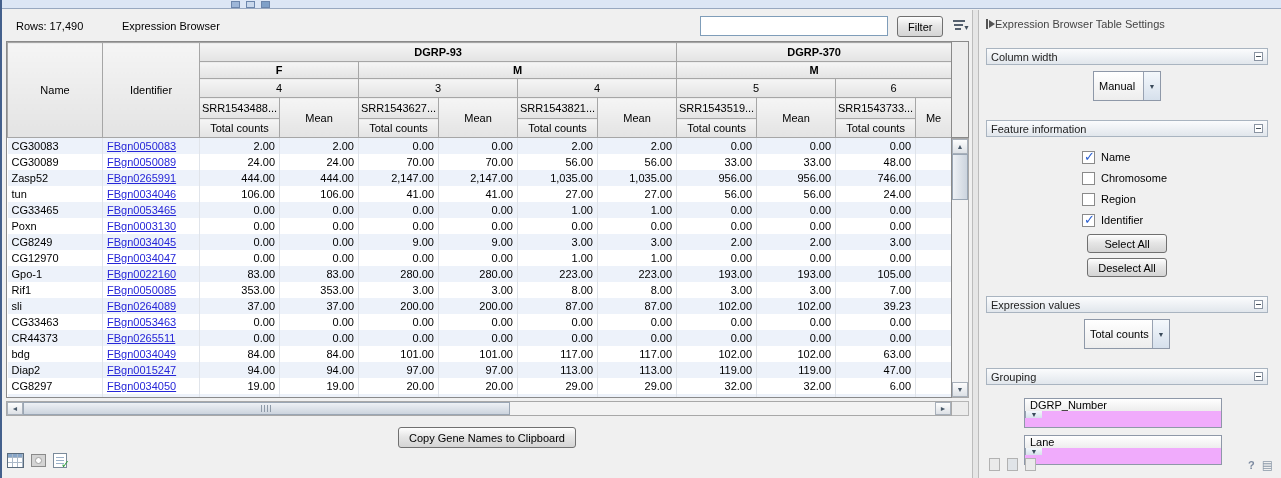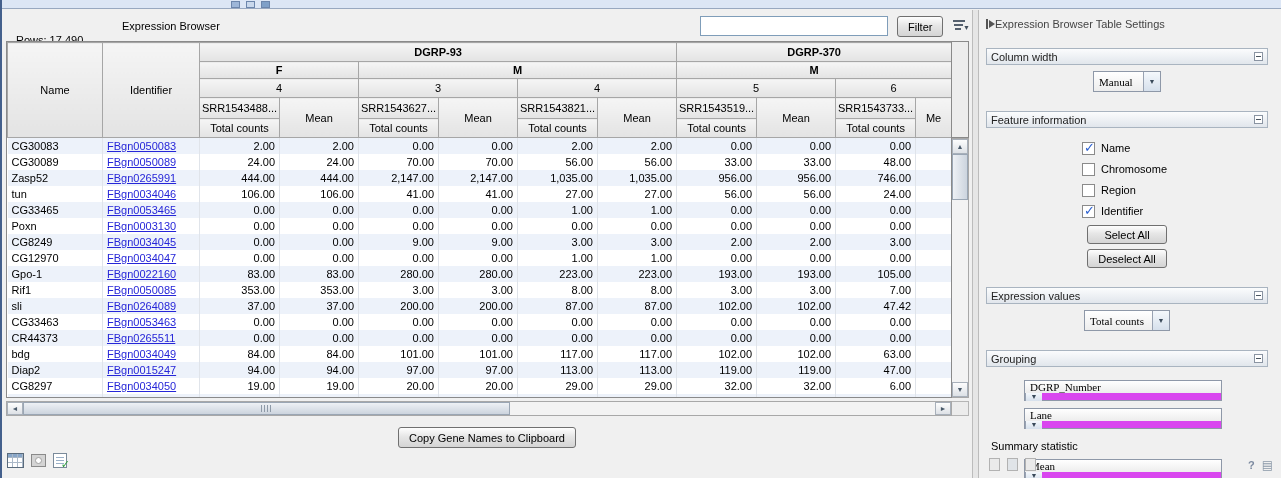--- a/index.html
+++ b/index.html
@@ -8,21 +8,21 @@
   .app{position:relative;width:1281px;height:478px;background:#f0f0f0;overflow:hidden;border-left:2px solid #44608c;}
 
   
   .topstrip{position:absolute;top:0;left:0;right:0;height:9px;background:#dce6f5;border-bottom:1px solid #98a8c0;}
   .ticon{position:absolute;top:1px;width:9px;height:7px;border:1px solid #6c86ac;background:#9db6d8;}
   .ticon.t2{background:#c9d8ec;}
   .ticon.t3{background:#7fa0c8;}
 
   
   .main{position:absolute;top:10px;left:0;width:970px;height:468px;background:#f0f0f0;}
-  .rows-label{position:absolute;left:14px;top:24px;}
+  .rows-label{position:absolute;left:14px;top:10px;}
   .title-label{position:absolute;left:120px;top:10px;}
   .filter-input{position:absolute;left:698px;top:6px;width:188px;height:20px;border:1px solid #7f9db9;background:#fff;font:inherit;padding:0 4px;}
   .btn{height:21px;border:1px solid #707070;border-radius:3px;background:linear-gradient(#fefefe,#e6e6e6 45%,#d4d4d4);font:inherit;padding:0 10px;cursor:default;}
   .filter-btn{position:absolute;left:895px;top:6px;}
   .filter-icon{position:absolute;left:950px;top:9px;width:18px;height:15px;}
   .filter-icon .b{position:absolute;left:1px;height:2px;background:#55606e;}
   .filter-icon .b1{top:1px;width:12px;}
   .filter-icon .b2{top:5px;width:9px;margin-left:1px;}
   .filter-icon .b3{top:9px;width:6px;margin-left:2px;}
   .filter-icon .car{position:absolute;right:0;top:5px;font-size:7px;color:#44505e;}
@@ -76,21 +76,21 @@
   .panel-title{display:flex;align-items:center;gap:0;height:18px;color:#444;}
   .hide-icon{display:inline-flex;align-items:center;}
   .hide-icon .bar{width:2px;height:10px;background:#555;margin-right:1px;}
   .hide-icon .tri{width:0;height:0;border-top:4px solid transparent;border-bottom:4px solid transparent;border-left:6px solid #555;}
   .sec{margin-top:15px;width:282px;}
   .sec-head{height:17px;display:flex;align-items:center;justify-content:space-between;padding:0 4px;background:linear-gradient(#fbfcfd,#e1e6ec);border:1px solid #a9b4c0;color:#222;}
   .minus{width:9px;height:9px;border:1px solid #8a94a2;background:#fff;position:relative;}
   .minus::after{content:"";position:absolute;left:1px;right:1px;top:3px;height:1px;background:#4a5560;}
   .sec-body{padding:6px 0 4px 0;}
   .center{text-align:center;}
-  .combo{display:inline-flex;align-items:stretch;height:21px;border:1px solid #8e98a8;background:#d946ef;vertical-align:middle;font-family:Liberation Serif, serif;}
+  .combo{display:inline-flex;align-items:stretch;height:30px;border:1px solid #8e98a8;background:#f0abfc;vertical-align:middle;}
   .combo .ct{flex:1;display:flex;align-items:center;padding:0 5px;background:linear-gradient(#fff,#ededed);white-space:nowrap;overflow:hidden;}
   .combo .ca{width:17px;display:flex;align-items:center;justify-content:center;border-left:1px solid #98a2b2;background:linear-gradient(#f4f8fc,#d6e0ec);color:#3a4a5a;font-size:7px;}
   .w68{width:68px;} .w86{width:86px;} .w198{width:198px;}
   .cbrow{display:flex;align-items:center;gap:6px;margin:7px 0 7px 96px;height:14px;}
   .cb{width:13px;height:13px;background:#fff;border:1px solid #8a8a8a;position:relative;flex:0 0 auto;}
   .cb.checked::after{content:"\2713";position:absolute;top:-3px;left:1px;font-size:13px;font-weight:bold;color:#2a5fd0;}
   .pbtn{display:block;margin:5px auto 0;width:80px;height:19px;}
   .glabel{margin:3px 0 2px 5px;}
   .gcombo{margin:7px 0 0 38px;display:block;}
   .sumlabel{margin:11px 0 2px 5px;}
@@ -324,21 +324,21 @@
                 <td class="c-name">sli</td>
                 <td class="c-name"><span class="link">FBgn0264089</span></td>
                 <td class="c-num">37.00</td>
                 <td class="c-num">37.00</td>
                 <td class="c-num">200.00</td>
                 <td class="c-num">200.00</td>
                 <td class="c-num">87.00</td>
                 <td class="c-num">87.00</td>
                 <td class="c-num">102.00</td>
                 <td class="c-num">102.00</td>
-                <td class="c-num">47.42</td>
+                <td class="c-num">39.23</td>
                 <td class="c-num"></td>
               </tr>
               <tr>
                 <td class="c-name">CG33463</td>
                 <td class="c-name"><span class="link">FBgn0053463</span></td>
                 <td class="c-num">0.00</td>
                 <td class="c-num">0.00</td>
                 <td class="c-num">0.00</td>
                 <td class="c-num">0.00</td>
                 <td class="c-num">0.00</td>

